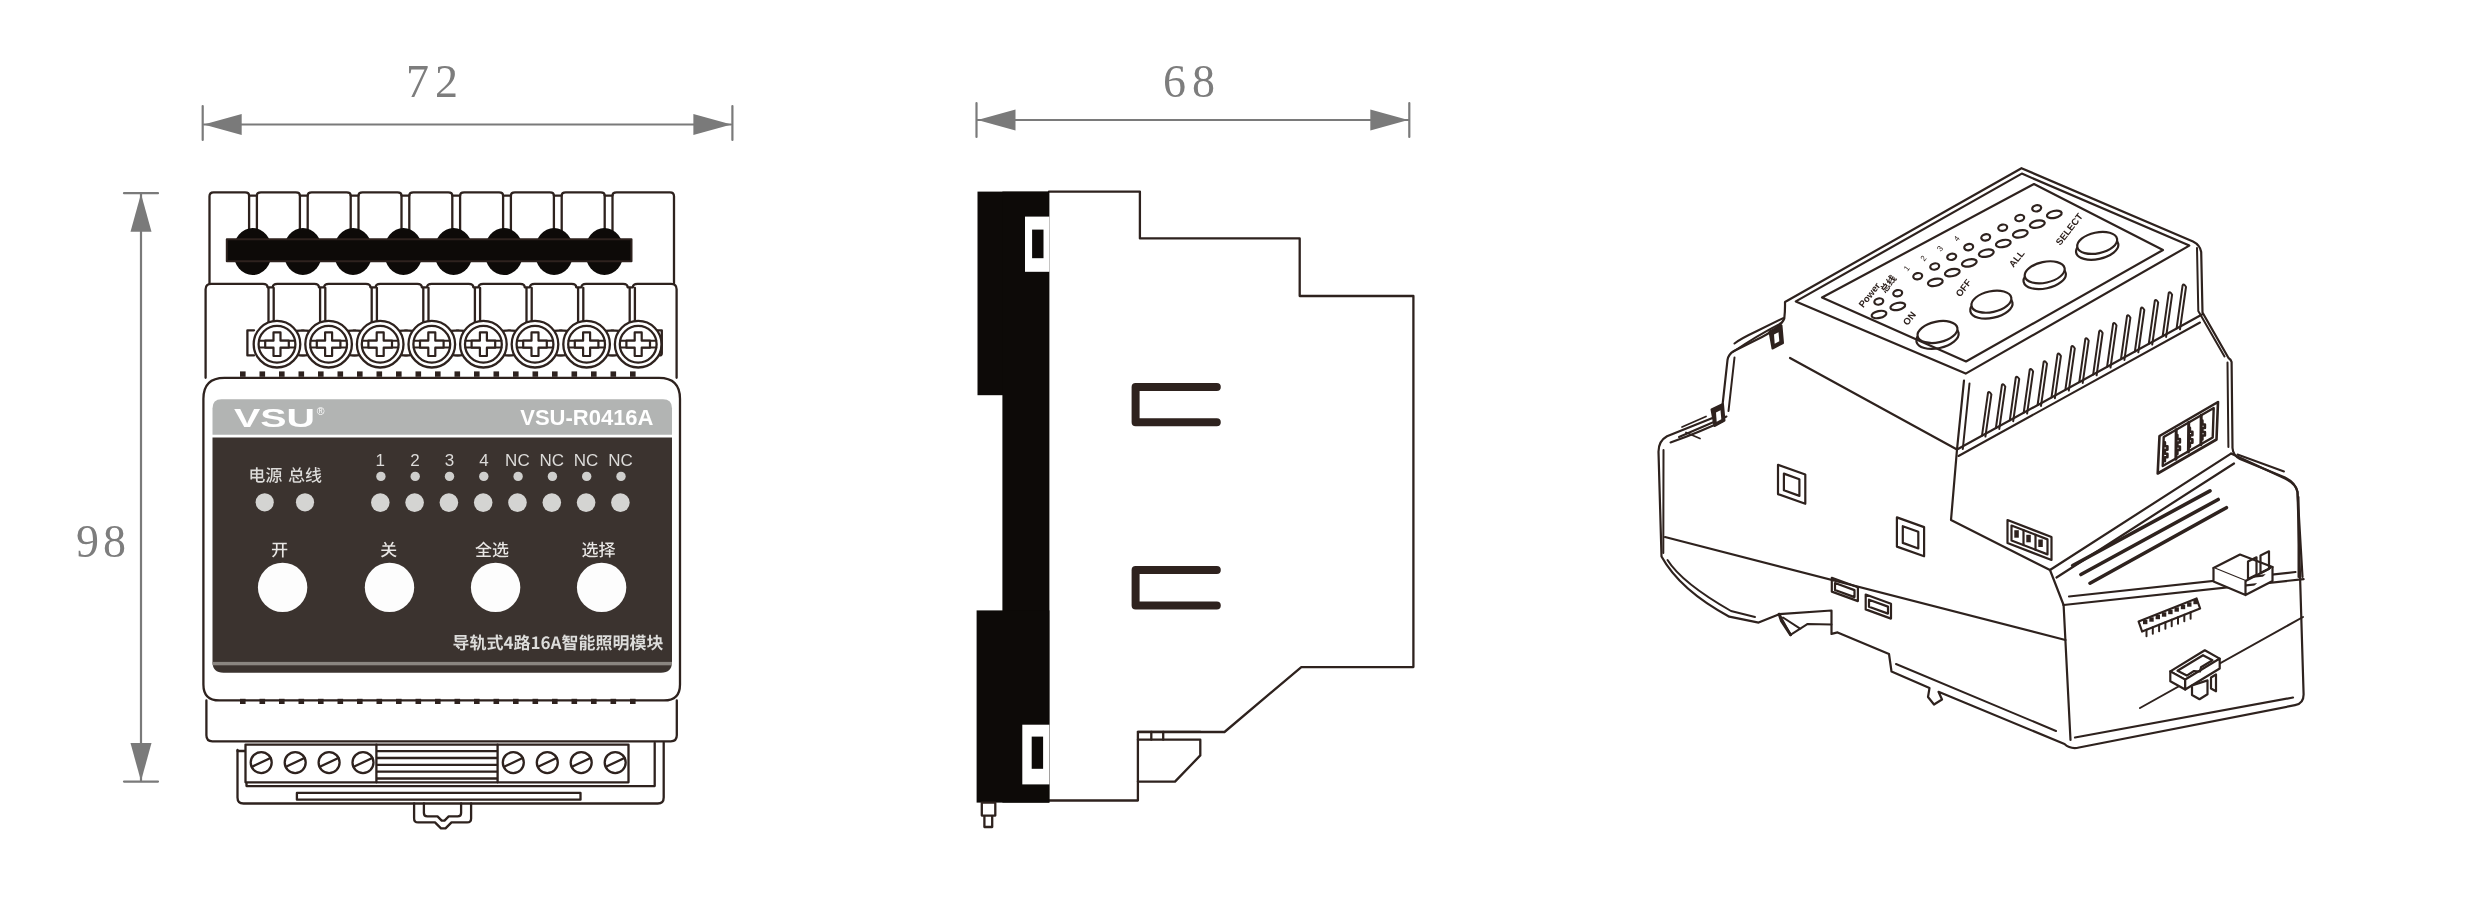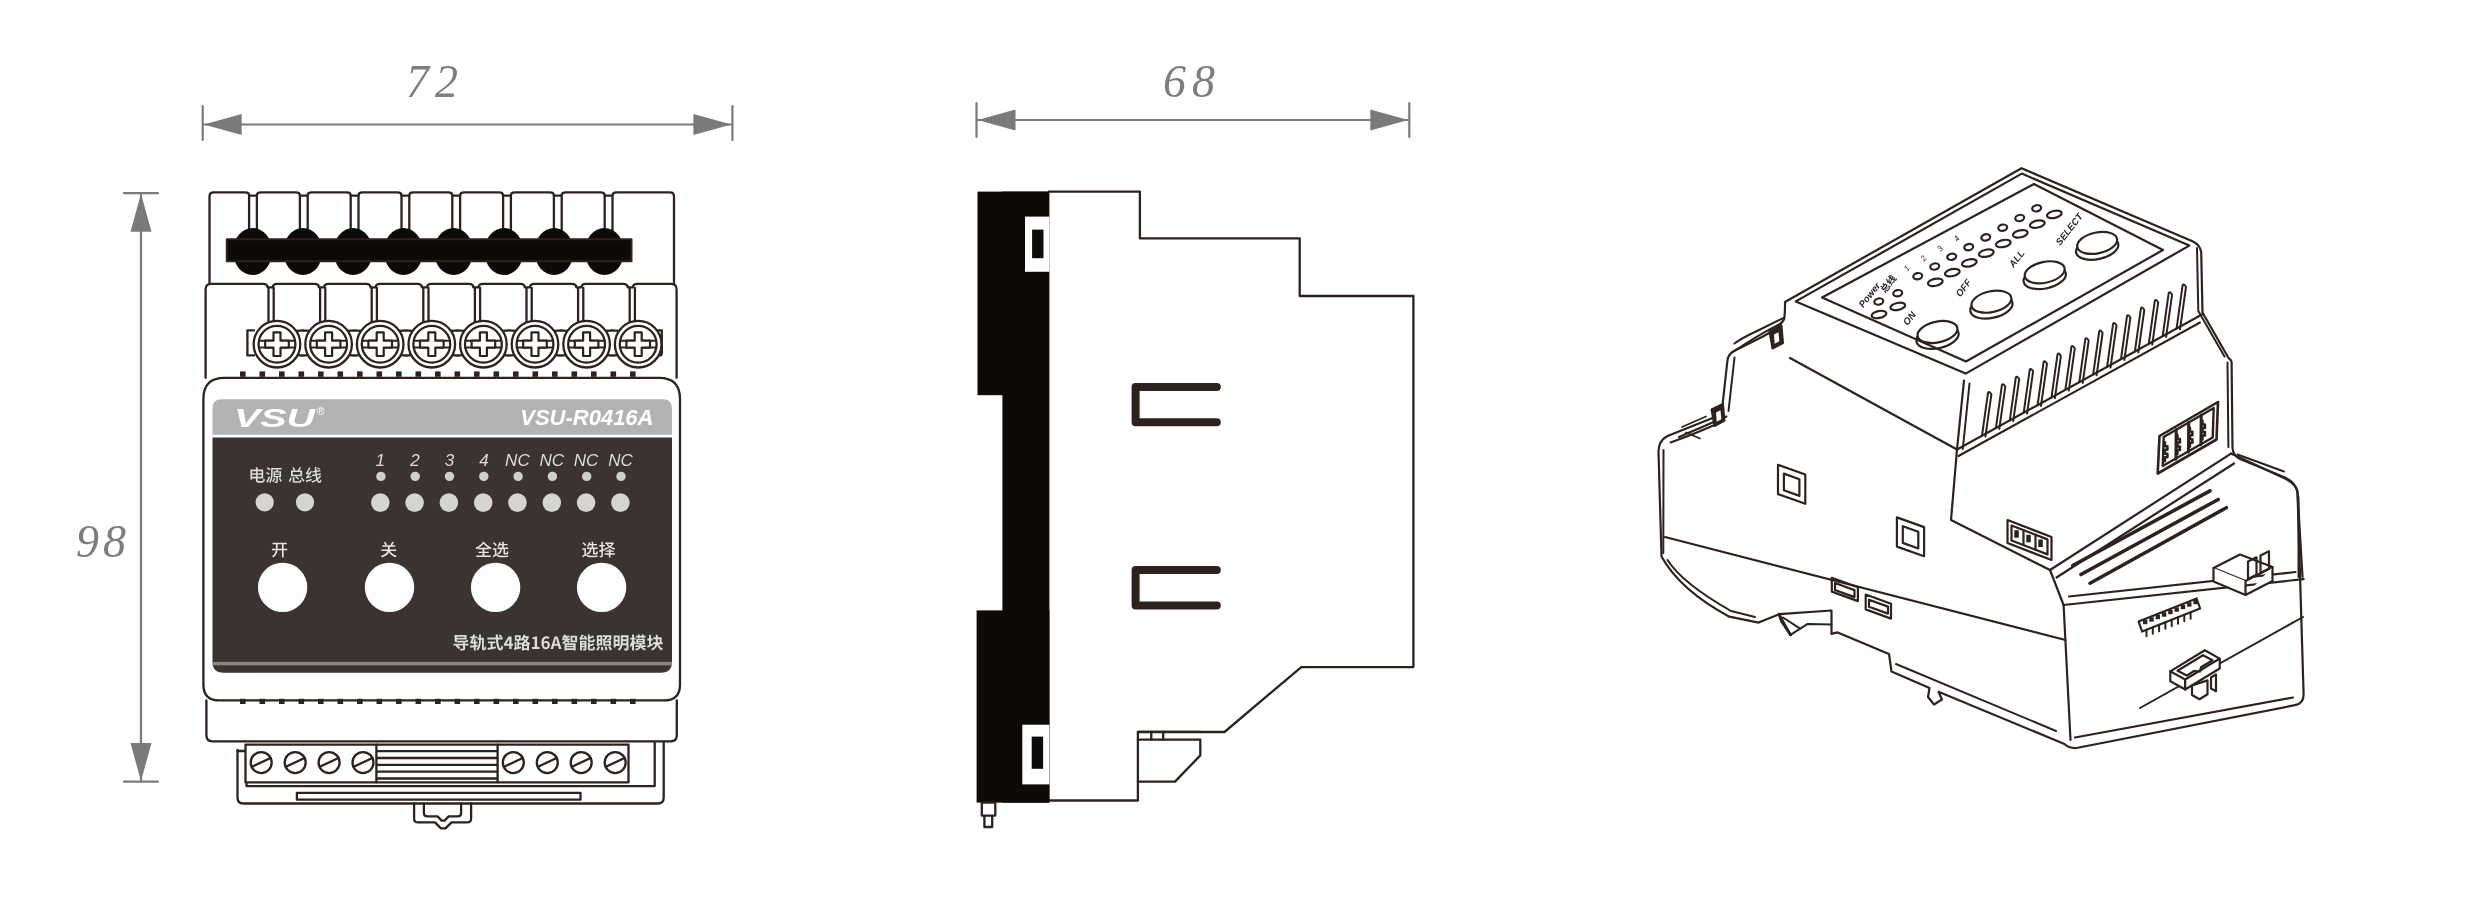--- a/index.html
+++ b/index.html
@@ -1,16 +1,16 @@
 <!DOCTYPE html>
 <html><head>
 <meta charset="utf-8">
 <style>
   html,body{margin:0;padding:0;background:#ffffff;}
-  #page{width:2481px;height:924px;position:relative;font-family:"Liberation Sans",sans-serif;font-style:italic;}
+  #page{width:2481px;height:924px;position:relative;font-family:"Liberation Sans",sans-serif;}
   svg{display:block;}
   text{font-family:"Liberation Sans",sans-serif;}
   .dim{font-family:"Liberation Serif",serif;fill:#7d7d7d;font-size:46px;}
 </style>
 </head>
 <body>
 <div id="page">
 <svg width="2481" height="924" viewBox="0 0 2481 924" fill="none" stroke-linejoin="round" stroke-linecap="round">
 <g id="frontview" stroke="#2e221e" stroke-width="2.3">
 

